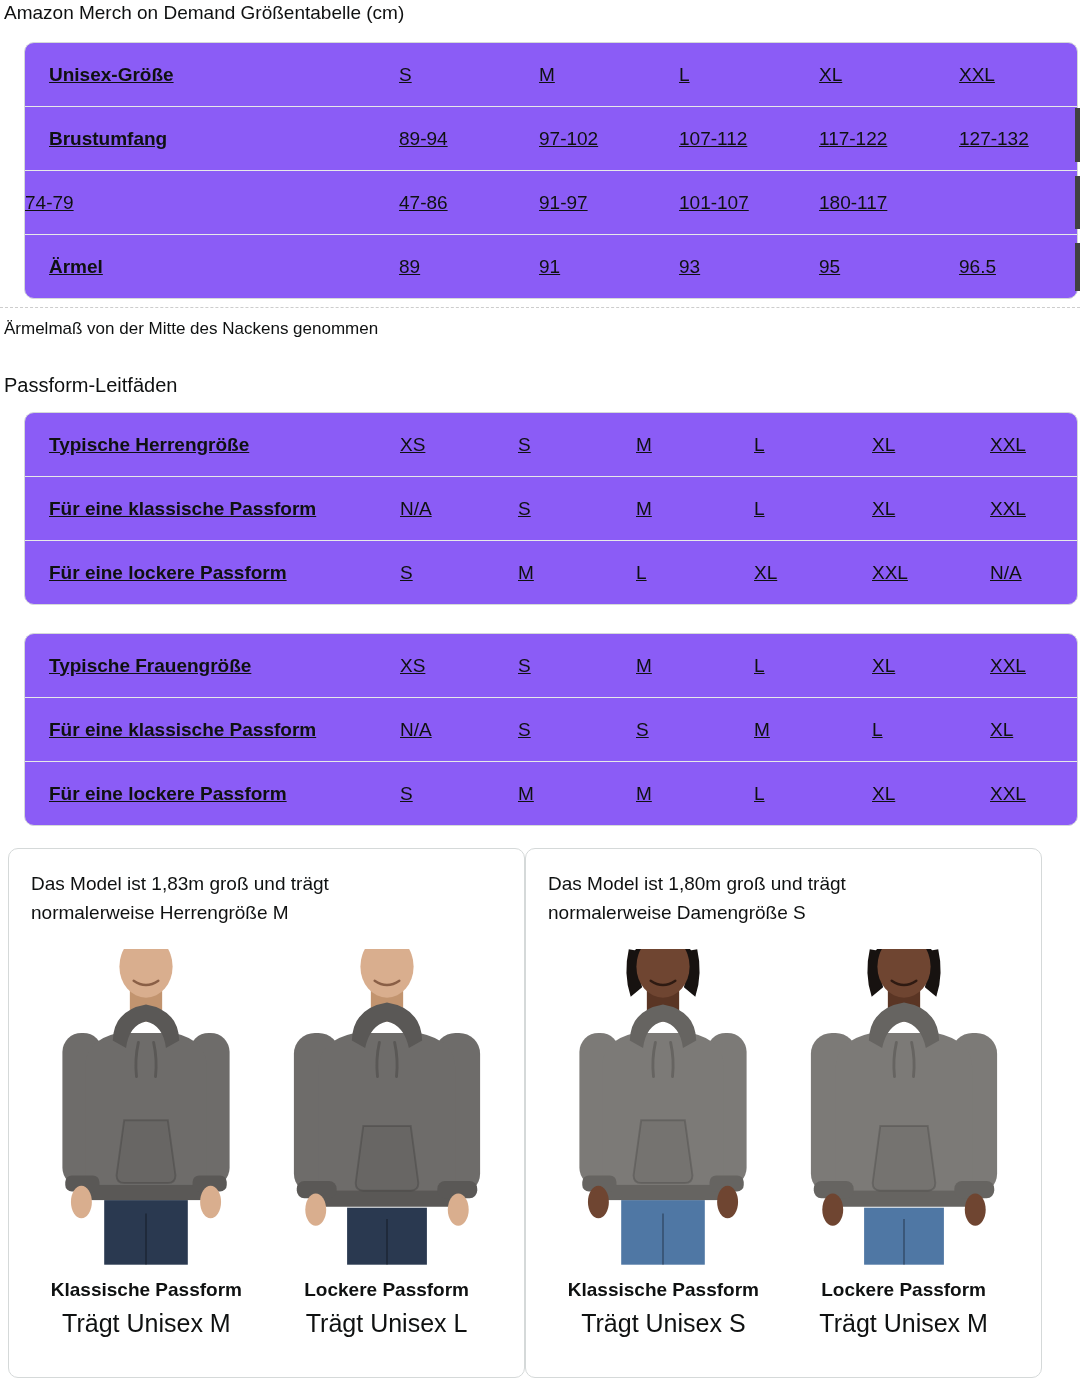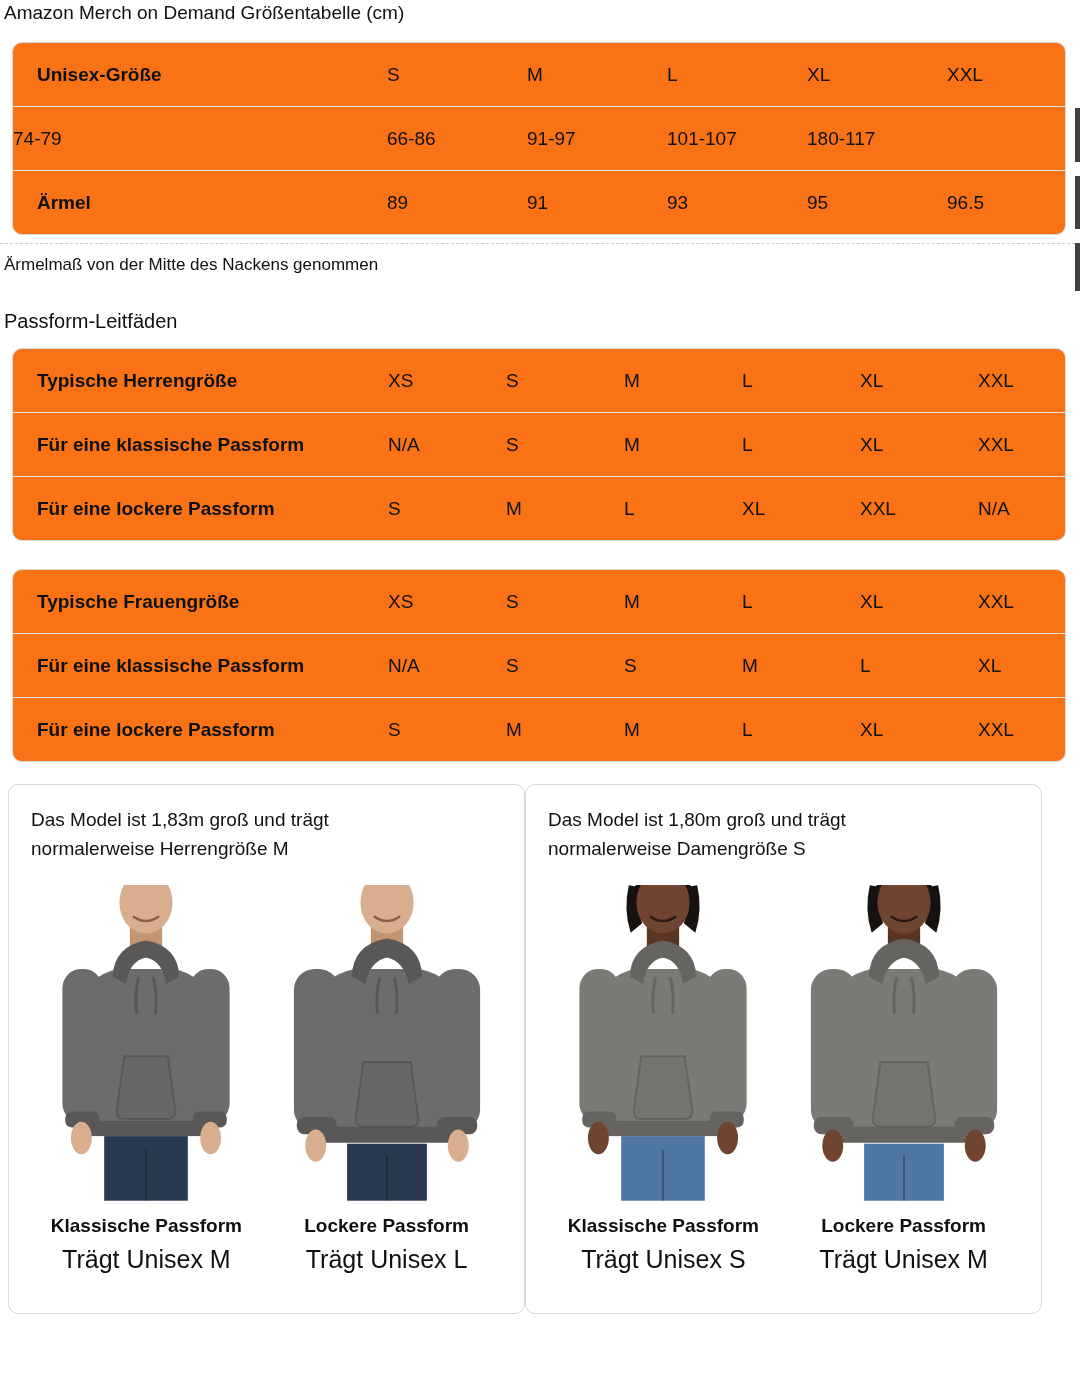--- a/index.html
+++ b/index.html
@@ -9,27 +9,28 @@
     font-family:"Liberation Sans", sans-serif;
     color:#0f1111;
     overflow:hidden;
   }
   .page-title{
     margin:1px 0 0 4px;
     font-size:19px;font-weight:400;line-height:24px;
   }
   
   .table-card{
-    margin-left:12px;
+    margin-left:24px;
     width:1054px;
     border:1.5px solid #d5d9d9;
     border-radius:10px;
-    background:#f97316;
+    background:#8b5cf6;
     box-sizing:border-box;
     overflow:hidden;
+    text-decoration:underline;
   }
   .t-size{margin-top:17px;}
   .t-men{margin-top:14px;}
   .t-women{margin-top:28px;}
   .trow{display:grid;align-items:center;height:63px;}
   .trow + .trow{border-top:1px solid #e7e9e9;}
   .cols5{grid-template-columns:374px 140px 140px 140px 140px auto;}
   .cols6{grid-template-columns:375px 118px 118px 118px 118px 118px auto;}
   .tlabel{font-weight:700;font-size:19px;padding-left:24px;}
   .tval{font-size:19px;font-weight:400;}
@@ -152,22 +153,30 @@
 <div class="table-card t-size">
   <div class="trow cols5">
     <div class="tlabel">Unisex-Größe</div>
     <div class="tval">S</div>
     <div class="tval">M</div>
     <div class="tval">L</div>
     <div class="tval">XL</div>
     <div class="tval">XXL</div>
   </div>
   <div class="trow cols5">
+    <div class="tlabel">Brustumfang</div>
+    <div class="tval">89-94</div>
+    <div class="tval">97-102</div>
+    <div class="tval">107-112</div>
+    <div class="tval">117-122</div>
+    <div class="tval">127-132</div>
+  </div>
+  <div class="trow cols5">
     <div class="tval">74-79</div>
-    <div class="tval">66-86</div>
+    <div class="tval">47-86</div>
     <div class="tval">91-97</div>
     <div class="tval">101-107</div>
     <div class="tval">180-117</div>
   </div>
   <div class="trow cols5">
     <div class="tlabel">Ärmel</div>
     <div class="tval">89</div>
     <div class="tval">91</div>
     <div class="tval">93</div>
     <div class="tval">95</div>

